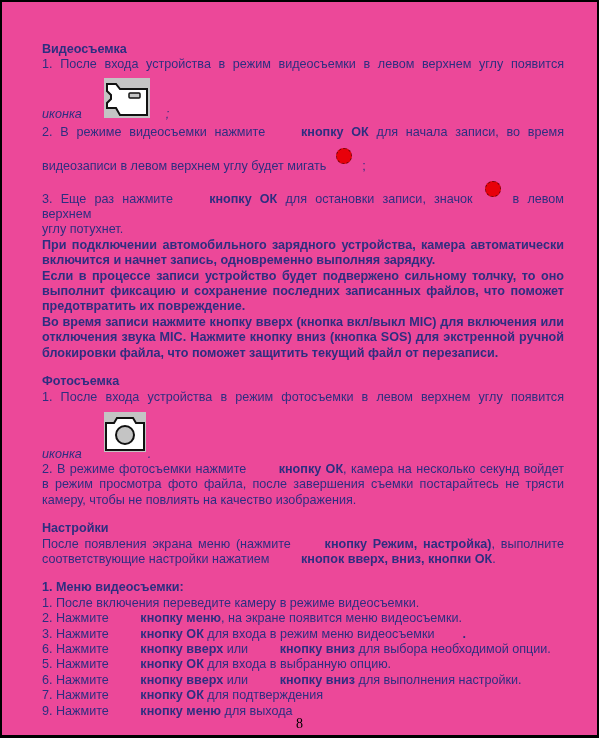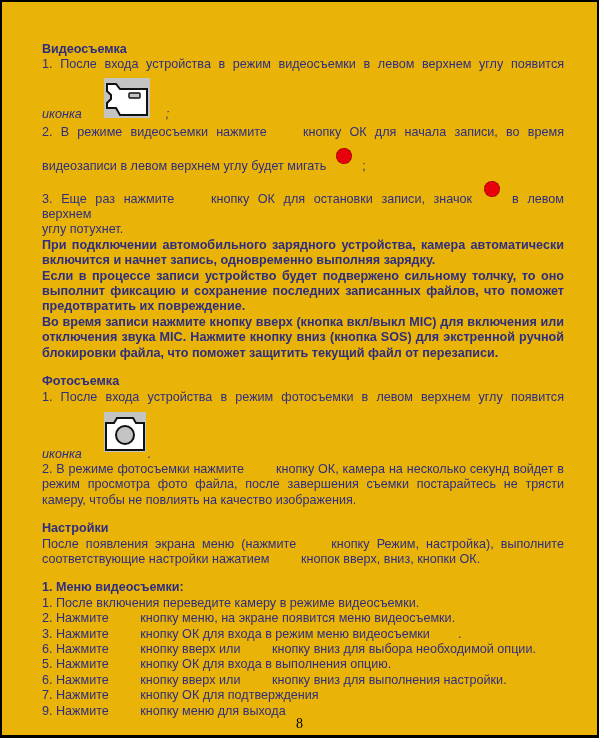--- a/index.html
+++ b/index.html
@@ -1,30 +1,30 @@
 <!DOCTYPE html>
 <html><head>
 <meta charset="utf-8">
 <style>
   html, body { margin:0; padding:0; background:#fff; }
   body { width:604px; height:742px; position:relative; overflow:hidden; }
   .page {
     position:absolute; left:0; top:0; width:599px; height:738px;
     border-top:2px solid #000; border-left:2px solid #000; border-right:2px solid #000; border-bottom:3px solid #000;
-    box-sizing:border-box; background:#eab308;
+    box-sizing:border-box; background:#ec4899;
   }
   .content {
     position:absolute; left:40px; top:40px; width:522px;
     font-family:"Liberation Sans", sans-serif; font-size:12.6px; line-height:15.4px;
     color:#2e2e80;
   }
   .p { margin:0; text-align:justify; text-align-last:left; }
   .j { text-align:justify; text-align-last:justify; }
   .h { font-weight:bold; margin:0; }
-  b { font-weight:normal;padding-left:28px; }
+  b { font-weight:bold;padding-left:28px; }
   .gap { height:13px; }
   .iconline { display:flex; align-items:flex-end; height:50px;font-style:italic; }
   .iconbox { display:inline-block; position:relative; margin-left:22px; }
   .dot { display:inline-block; width:16px; height:16px; border-radius:50%; background:#e8000a;
          border:1px dashed #7a0000; box-sizing:border-box; vertical-align:6px; margin:0 10px 0 10px; }
   .bp p { margin:0; text-align:justify; }
   .list p { margin:0; }
   .pagenum { position:absolute; left:0; width:100%; top:714px; text-align:center;
              font-family:"Liberation Serif", serif; font-size:14px; color:#000; }
 </style>
@@ -90,21 +90,21 @@
     </p>
 
     <div class="gap"></div>
 
     <p class="h">1. Меню видеосъемки:</p>
     <div class="list">
       <p><span>1.  После включения переведите камеру в режиме видеосъемки.</span></p>
       <p><span>2. Нажмите </span><b>кнопку меню</b><span>, на экране появится меню видеосъемки.</span></p>
       <p><span>3. Нажмите </span><b>кнопку ОК</b><span> для входа в режим меню видеосъемки</span><b>.</b></p>
       <p><span>6. Нажмите </span><b>кнопку вверх</b><span> или </span><b>кнопку вниз</b><span> для выбора необходимой опции.</span></p>
-      <p><span>5. Нажмите </span><b>кнопку ОК</b><span> для входа в выполнения опцию.</span></p>
+      <p><span>5. Нажмите </span><b>кнопку ОК</b><span> для входа в выбранную опцию.</span></p>
       <p><span>6. Нажмите </span><b>кнопку вверх</b><span> или </span><b>кнопку вниз</b><span> для выполнения настройки.</span></p>
       <p><span>7. Нажмите </span><b>кнопку ОК</b><span> для подтверждения</span></p>
       <p><span>9. Нажмите </span><b>кнопку меню</b><span> для выхода</span></p>
     </div>
   </div>
 
   <div class="pagenum">8</div>
 </div>
 
 </body></html>

